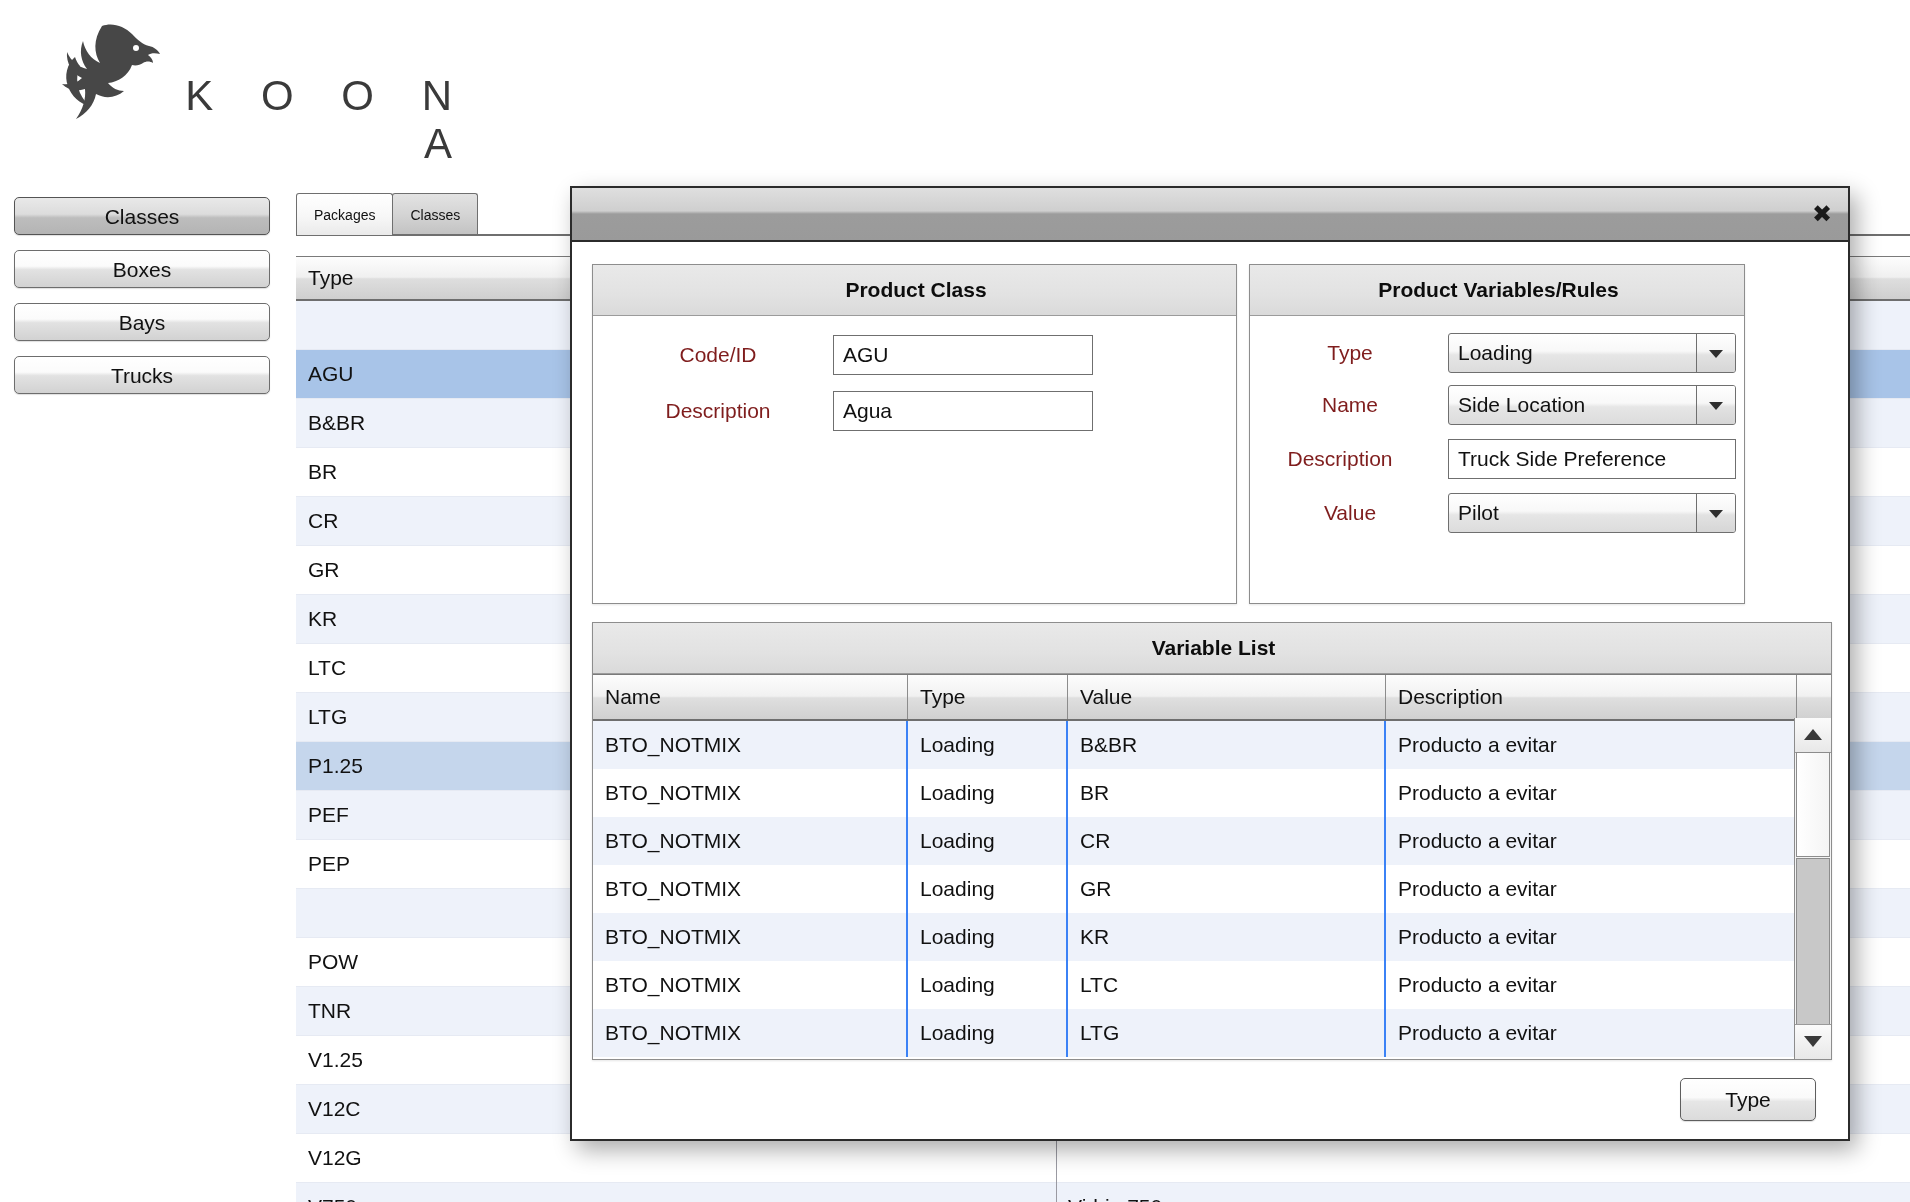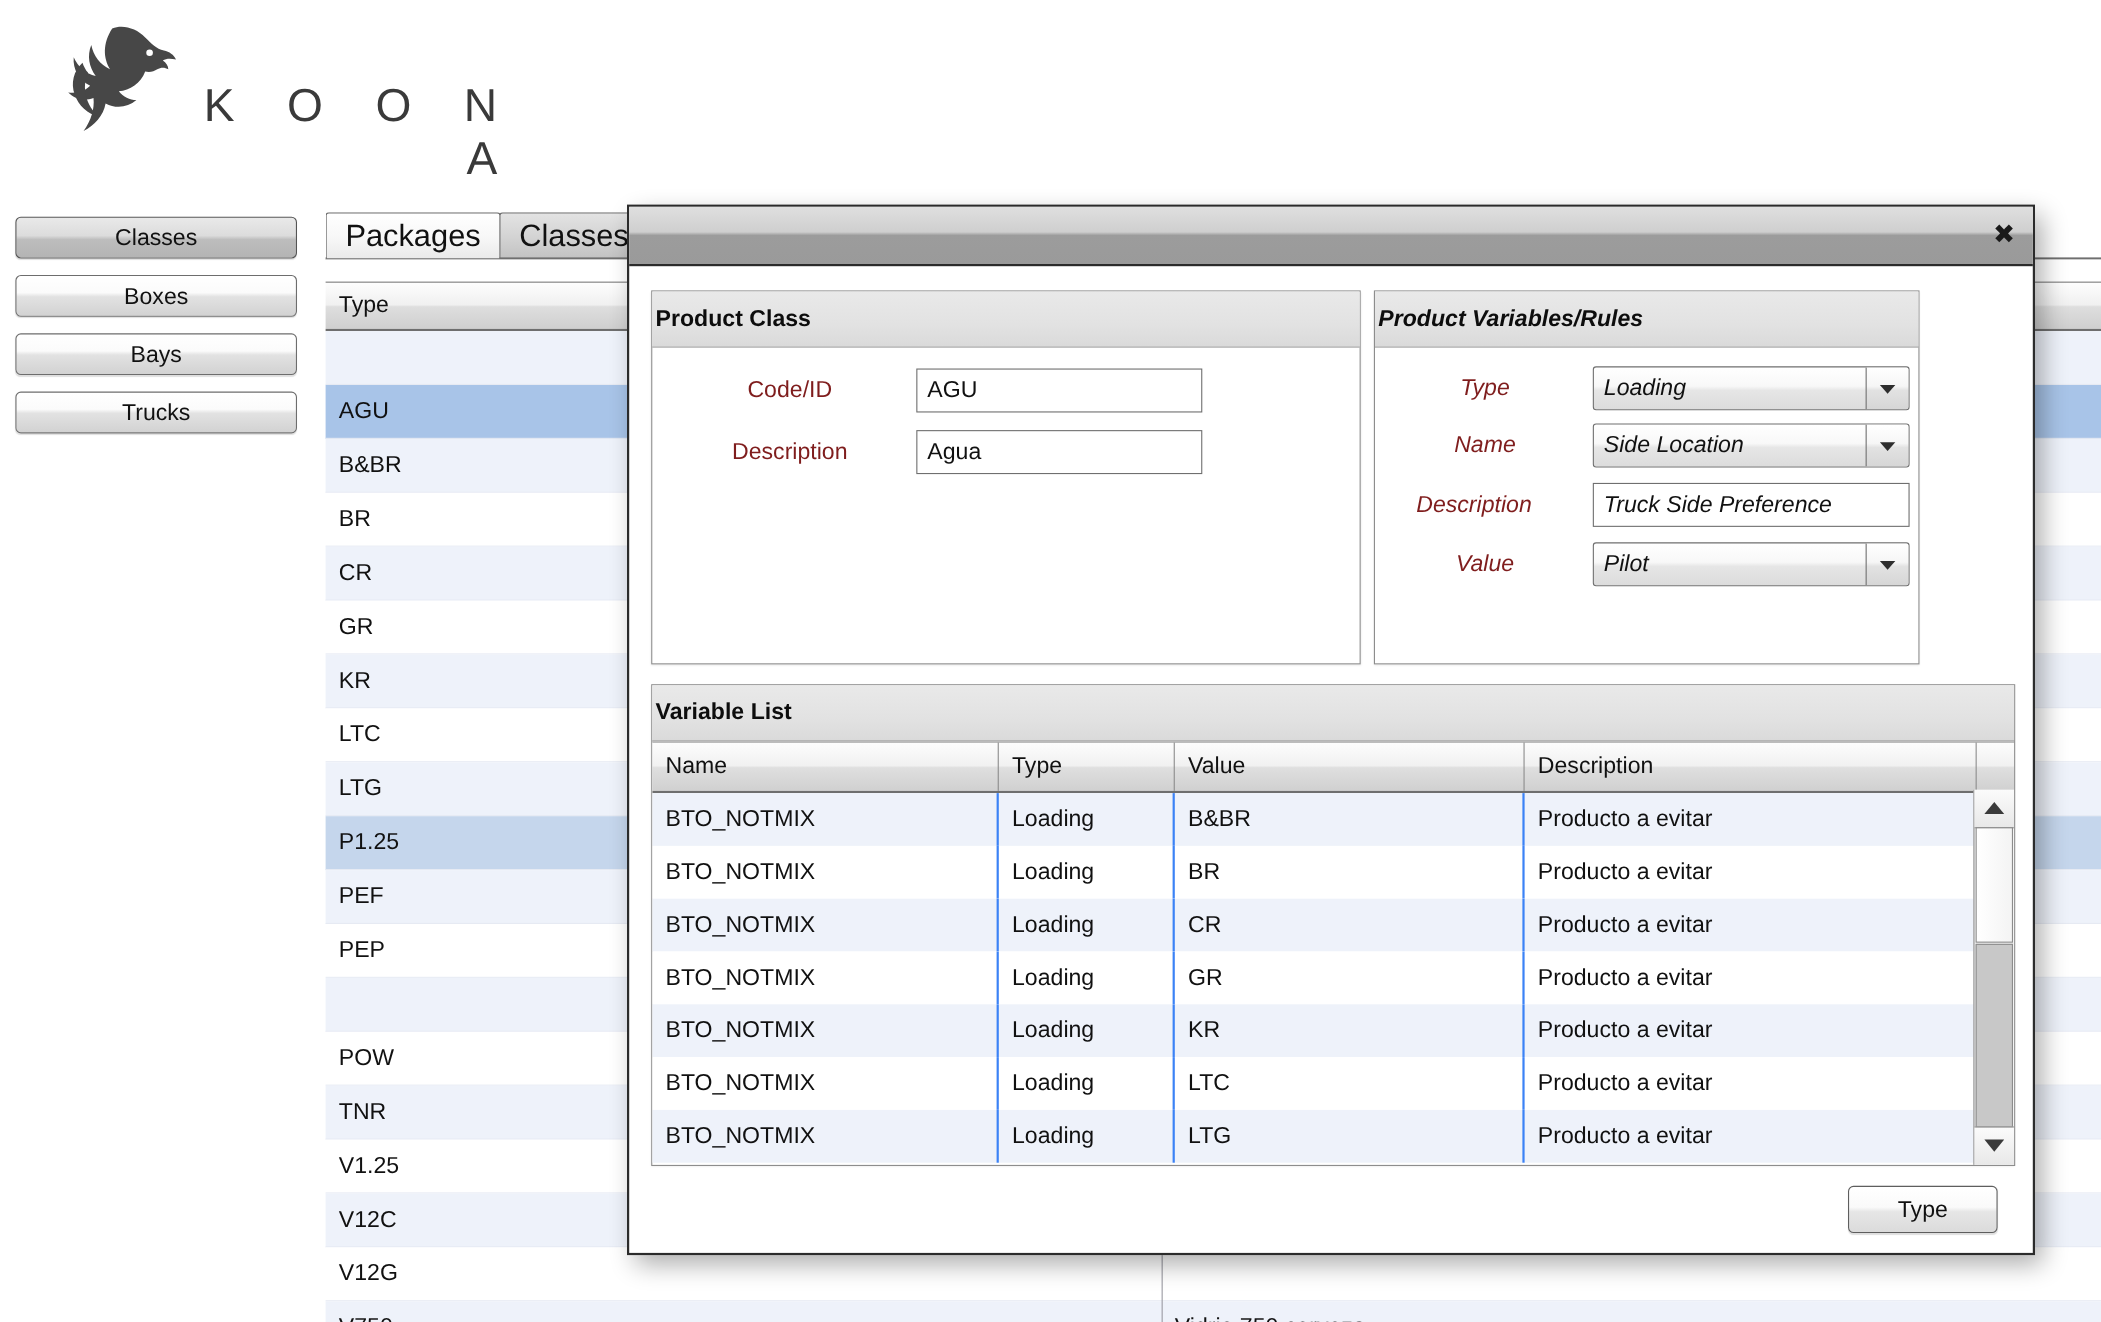--- a/index.html
+++ b/index.html
@@ -32,21 +32,21 @@
   .nav-btn.active{
     background:linear-gradient(to bottom,#e9e9e9 0%,#dcdcdc 45%,#bdbdbd 55%,#b4b4b4 100%);
     border-color:#545454;
   }
 
   
   #bg-panel{position:absolute;left:296px;top:193px;right:0;bottom:0;}
   #tabstrip{position:absolute;left:0;top:0;height:42px;}
   .tab{
     display:inline-block;height:42px;line-height:42px;padding:0 17px;
-    font-size:28px;color:#111;box-sizing:border-box;
+    font-size:14px;color:#111;box-sizing:border-box;
     border:1px solid #777;border-bottom:none;
     border-radius:3px 3px 0 0;vertical-align:bottom;
   }
   .tab.active{
     background:linear-gradient(to bottom,#ffffff 0%,#f7f7f7 55%,#eaeaea 100%);
     border-color:#6f6f6f;position:relative;z-index:3;
   }
   .tab.inactive{
     background:linear-gradient(to bottom,#e3e3e3 0%,#d4d4d4 50%,#c2c2c2 100%);
     border-color:#6f6f6f;margin-left:-1px;
@@ -101,24 +101,25 @@
 
   .group{
     position:absolute;border:1px solid #8d8d8d;background:#fff;box-sizing:border-box;
     box-shadow:0 1px 2px rgba(0,0,0,.10);
   }
   .group-head{
     height:50px;line-height:50px;padding-left:3px;
     font-size:21px;font-weight:bold;color:#0d0d0d;
     background:linear-gradient(to bottom,#e9e9e9 0%,#e2e2e2 60%,#dadada 100%);
     border-bottom:1px solid #9b9b9b;
+    text-align:center;
   }
 
   #grp-class{left:20px;top:76px;width:645px;height:340px;}
-  #grp-vars{left:677px;top:76px;width:496px;height:340px;font-style:italic;}
+  #grp-vars{left:677px;top:76px;width:496px;height:340px;}
   #grp-list{left:20px;top:434px;width:1240px;height:438px;}
 
   .frow{position:absolute;height:40px;}
   .flabel{
     position:absolute;height:40px;line-height:40px;
     font-size:21px;color:#7f1d1d;text-align:center;
   }
   .ftext{
     position:absolute;height:40px;box-sizing:border-box;
     border:1px solid #6f6f6f;background:#fff;

